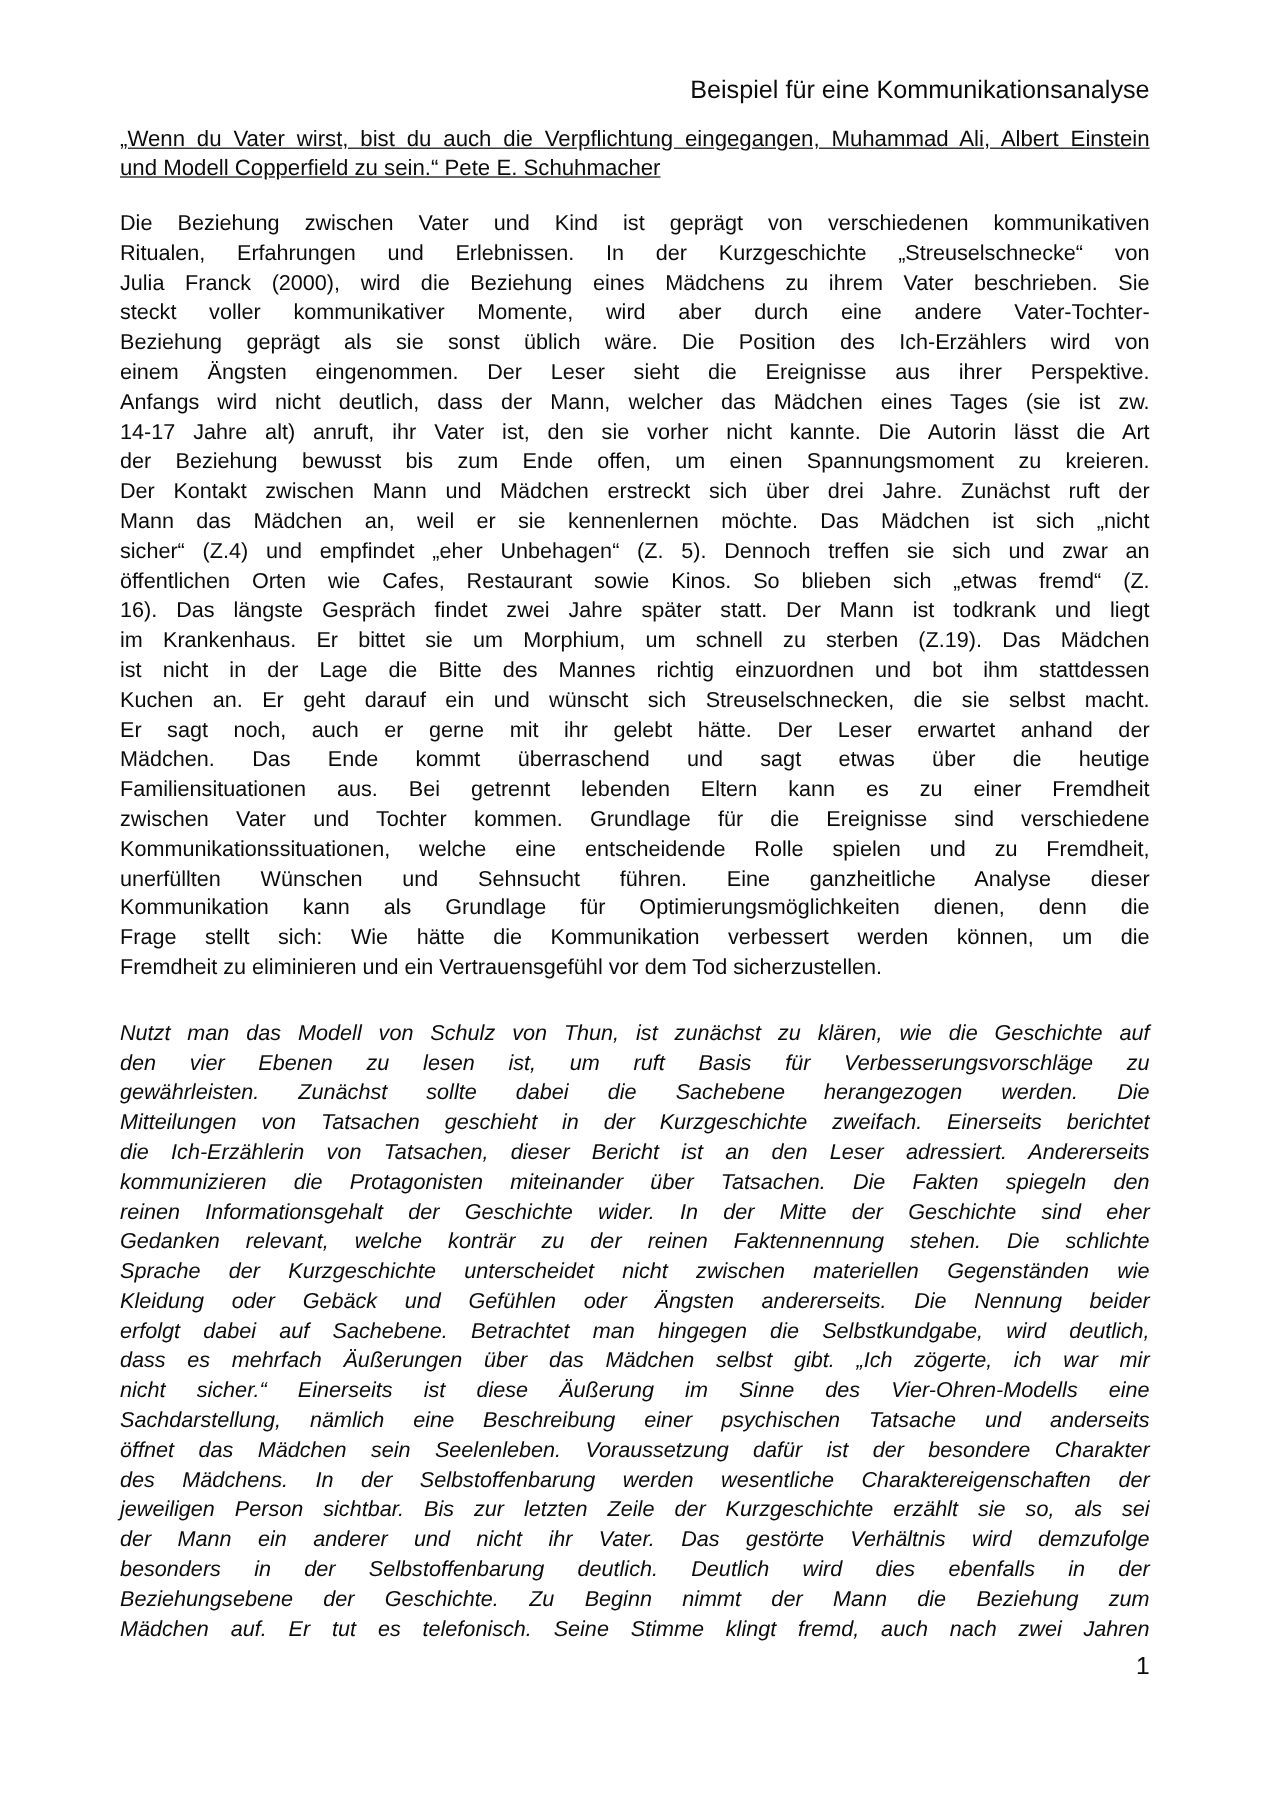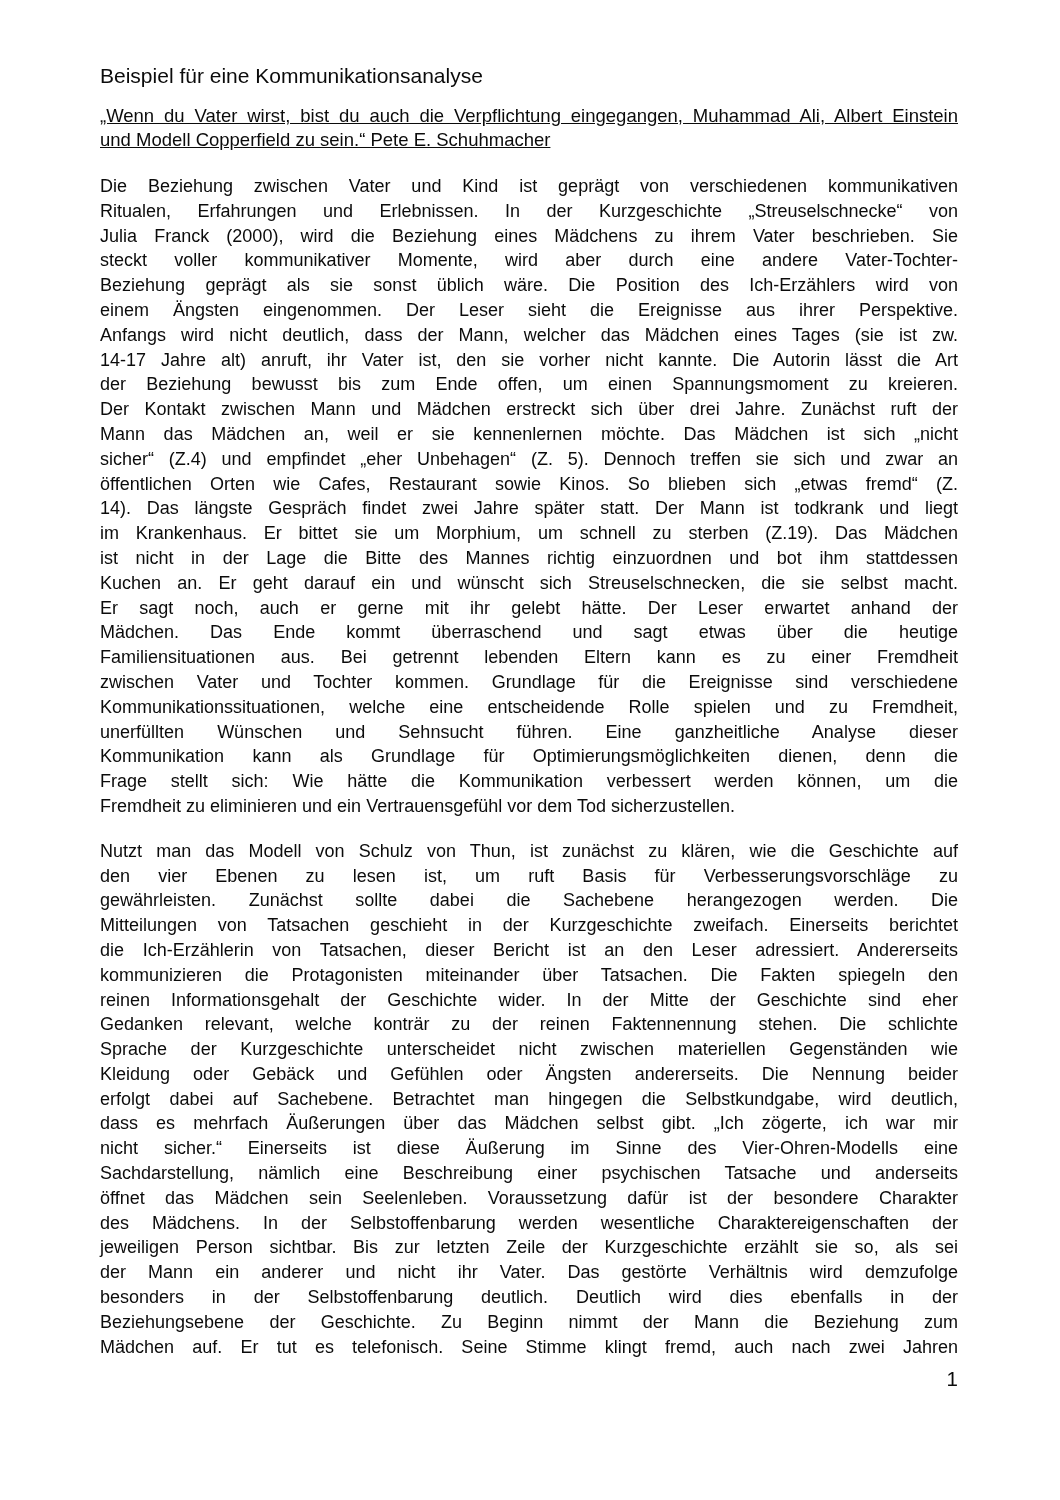--- a/index.html
+++ b/index.html
@@ -23,35 +23,35 @@
   .content {
     width: 858px;
     margin-left: 100px;
   }
   .doc-title {
     padding-top: 62px;
     margin: 0;
     font-size: 21px;
     font-weight: normal;
     line-height: 28px;
-    text-align: left;
+    text-align: right;
     letter-spacing: 0;
   }
   .quote-block {
     margin-top: 14px;
     font-size: 18.5px;
     line-height: 24px;
     text-decoration: underline;
   }
   .para {
     font-size: 18px;
     line-height: 24.8px;
   }
   .para-1 { margin-top: 22px; }
-  .para-2 { margin-top: 20px; }
+  .para-2 { margin-top: 30px; font-style: italic; }
   .tline {
     text-align: justify;
     text-align-last: justify;
     white-space: normal;
   }
   .tline.last {
     text-align-last: left;
   }
   .page-number {
     margin-top: 8px;
@@ -80,21 +80,21 @@
         <div class="tline">steckt voller kommunikativer Momente, wird aber durch eine andere Vater-Tochter-</div>
         <div class="tline">Beziehung geprägt als sie sonst üblich wäre. Die Position des Ich-Erzählers wird von</div>
         <div class="tline">einem Ängsten eingenommen. Der Leser sieht die Ereignisse aus ihrer Perspektive.</div>
         <div class="tline">Anfangs wird nicht deutlich, dass der Mann, welcher das Mädchen eines Tages (sie ist zw.</div>
         <div class="tline">14-17 Jahre alt) anruft, ihr Vater ist, den sie vorher nicht kannte. Die Autorin lässt die Art</div>
         <div class="tline">der Beziehung bewusst bis zum Ende offen, um einen Spannungsmoment zu kreieren.</div>
         <div class="tline">Der Kontakt zwischen Mann und Mädchen erstreckt sich über drei Jahre. Zunächst ruft der</div>
         <div class="tline">Mann das Mädchen an, weil er sie kennenlernen möchte. Das Mädchen ist sich „nicht</div>
         <div class="tline">sicher“ (Z.4) und empfindet „eher Unbehagen“ (Z. 5). Dennoch treffen sie sich und zwar an</div>
         <div class="tline">öffentlichen Orten wie Cafes, Restaurant sowie Kinos. So blieben sich „etwas fremd“ (Z.</div>
-        <div class="tline">14). Das längste Gespräch findet zwei Jahre später statt. Der Mann ist todkrank und liegt</div>
+        <div class="tline">16). Das längste Gespräch findet zwei Jahre später statt. Der Mann ist todkrank und liegt</div>
         <div class="tline">im Krankenhaus. Er bittet sie um Morphium, um schnell zu sterben (Z.19). Das Mädchen</div>
         <div class="tline">ist nicht in der Lage die Bitte des Mannes richtig einzuordnen und bot ihm stattdessen</div>
         <div class="tline">Kuchen an. Er geht darauf ein und wünscht sich Streuselschnecken, die sie selbst macht.</div>
         <div class="tline">Er sagt noch, auch er gerne mit ihr gelebt hätte. Der Leser erwartet anhand der</div>
         <div class="tline">Mädchen. Das Ende kommt überraschend und sagt etwas über die heutige</div>
         <div class="tline">Familiensituationen aus. Bei getrennt lebenden Eltern kann es zu einer Fremdheit</div>
         <div class="tline">zwischen Vater und Tochter kommen. Grundlage für die Ereignisse sind verschiedene</div>
         <div class="tline">Kommunikationssituationen, welche eine entscheidende Rolle spielen und zu Fremdheit,</div>
         <div class="tline">unerfüllten Wünschen und Sehnsucht führen. Eine ganzheitliche Analyse dieser</div>
         <div class="tline">Kommunikation kann als Grundlage für Optimierungsmöglichkeiten dienen, denn die</div>

